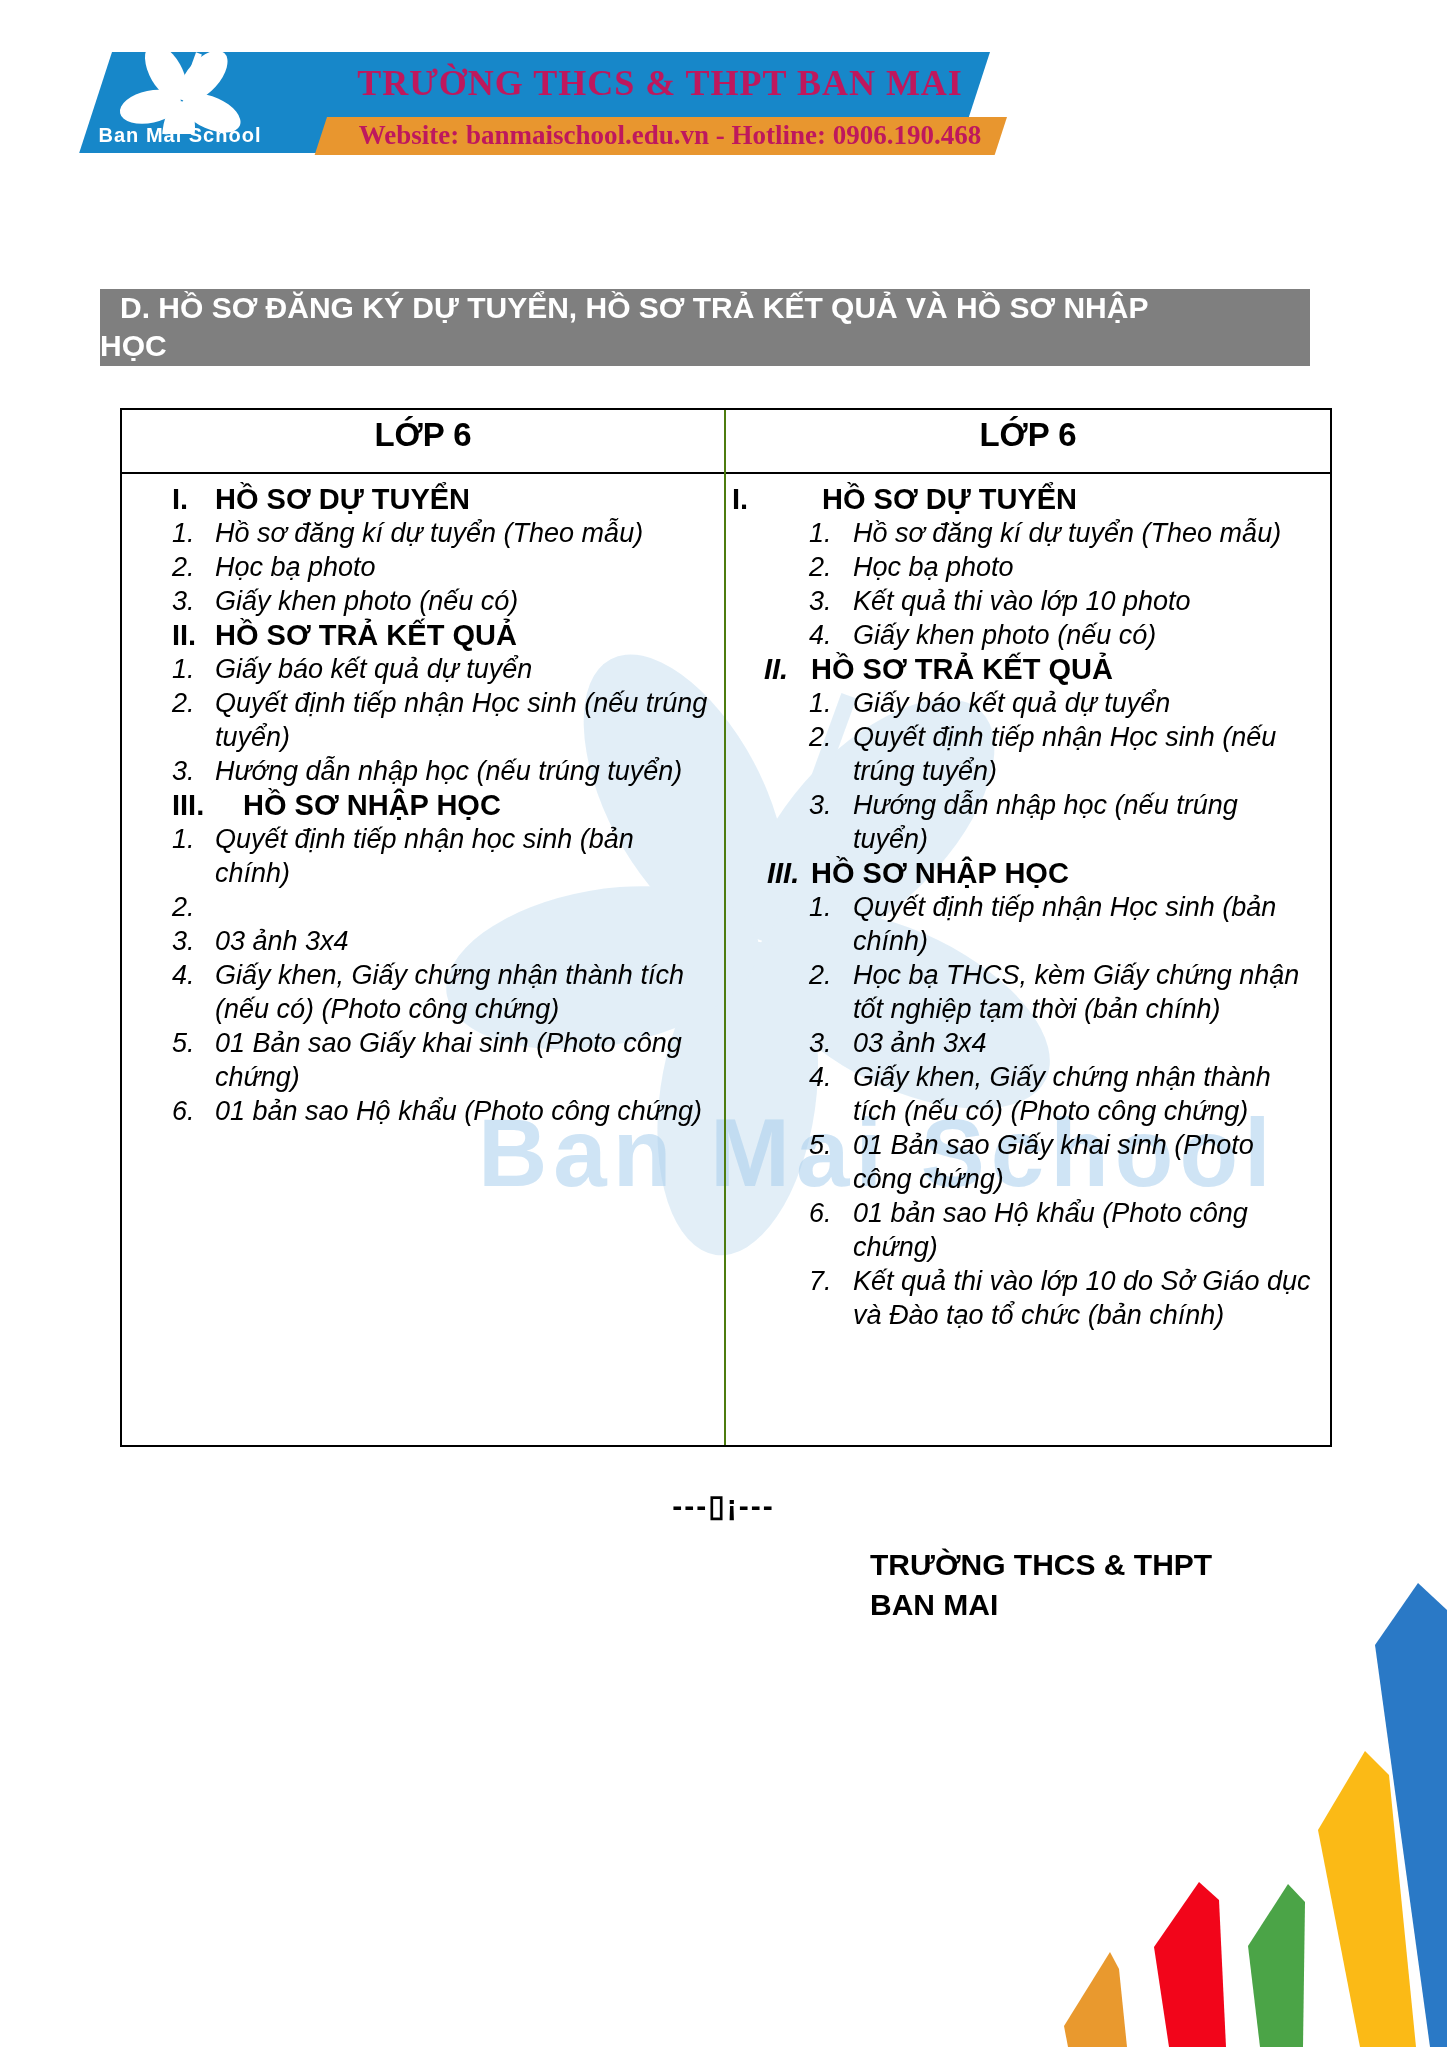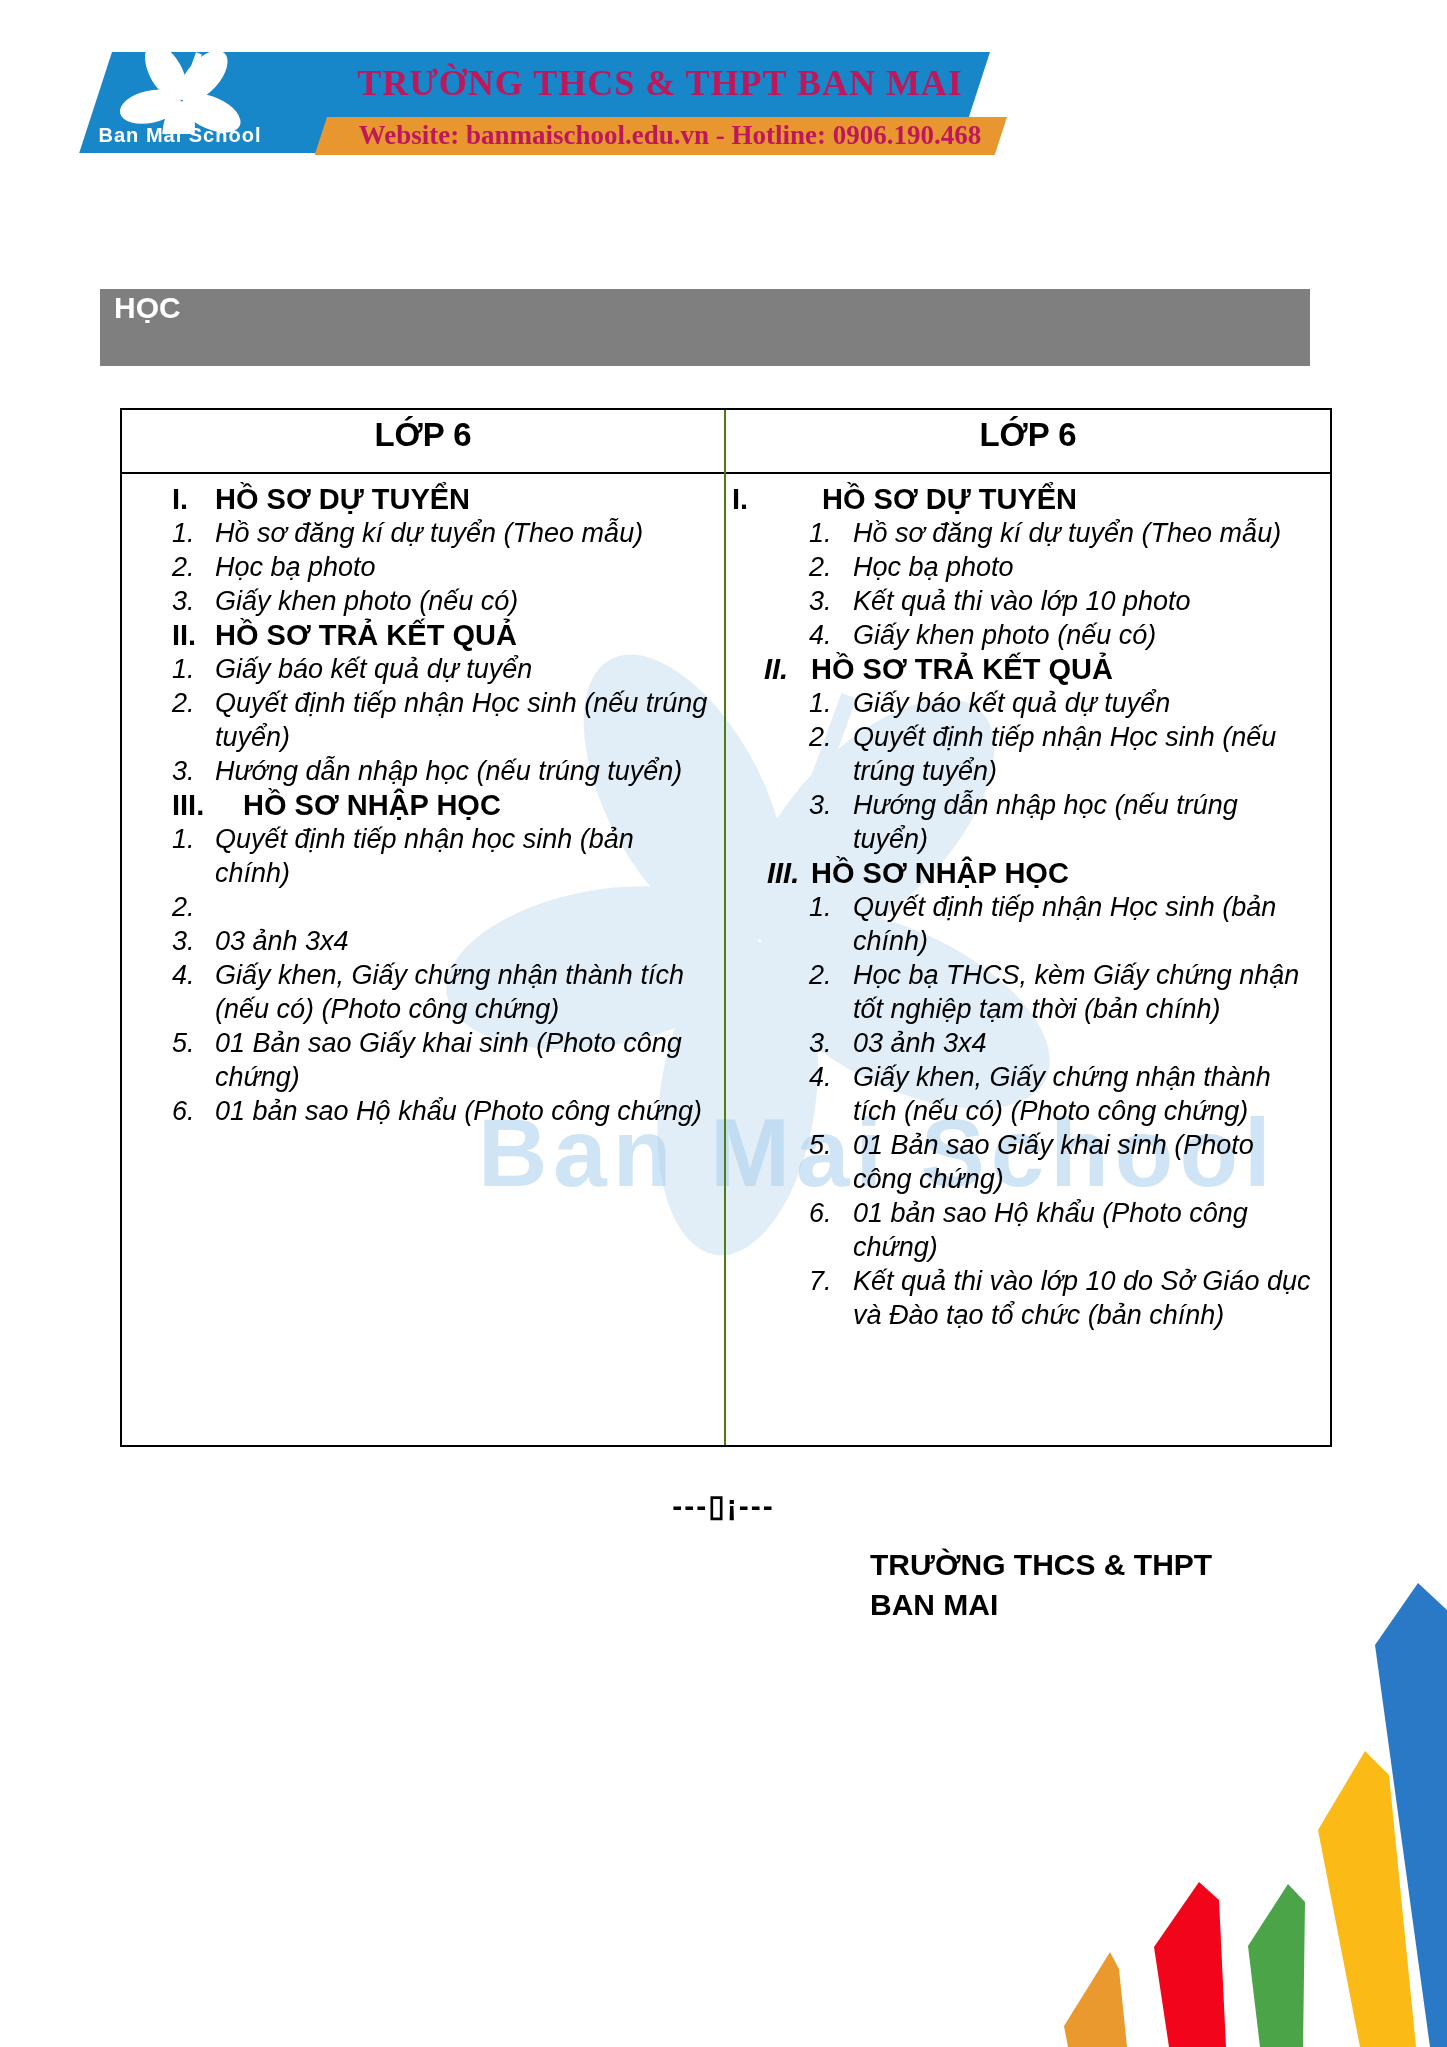--- a/index.html
+++ b/index.html
@@ -34,21 +34,21 @@
     position:absolute;left:-8px;top:76px;width:176px;text-align:center;
     color:#fff;font-weight:bold;font-size:20px;letter-spacing:1px;white-space:nowrap;
   }
 
   
   .title-bar{
     position:absolute;left:100px;top:289px;width:1210px;height:77px;
     background:#7f7f7f;color:#fff;font-weight:bold;font-size:30px;line-height:38px;
   }
   .title-bar .l1{padding-left:20px;white-space:nowrap;}
-  .title-bar .l2{padding-left:14px;}
+  .title-bar .l2{padding-left:0;}
 
   
   .wm{position:absolute;pointer-events:none;}
   .wm-text{
     left:478px;top:1098px;font-size:96px;font-weight:bold;letter-spacing:6px;
     color:rgba(168,206,236,0.55);white-space:nowrap;
   }
 
   
   .doc-table{
@@ -123,20 +123,21 @@
         <ellipse cx="0" cy="-52" rx="26" ry="50" transform="rotate(114)"></ellipse>
         <ellipse cx="0" cy="-52" rx="26" ry="50" transform="rotate(186)"></ellipse>
         <ellipse cx="0" cy="-52" rx="26" ry="50" transform="rotate(258)"></ellipse>
         <rect x="-5" y="0" width="10" height="80" transform="rotate(200)"></rect>
       </g>
     </svg>
     <div class="logo-label">Ban Mai School</div>
   </div>
 
   <div class="title-bar">
+    <div class="l1">D. HỒ SƠ ĐĂNG KÝ DỰ TUYỂN, HỒ SƠ TRẢ KẾT QUẢ VÀ HỒ SƠ NHẬP</div>
     <div class="l2">HỌC</div>
   </div>
 
   <div class="doc-table">
     <div class="t-col c0">
       <div class="t-head">LỚP 6</div>
       <div class="t-body">
           <div class="sec-head s0">
             <span class="num">I.</span>
             <span class="ttl">HỒ SƠ DỰ TUYỂN</span>

